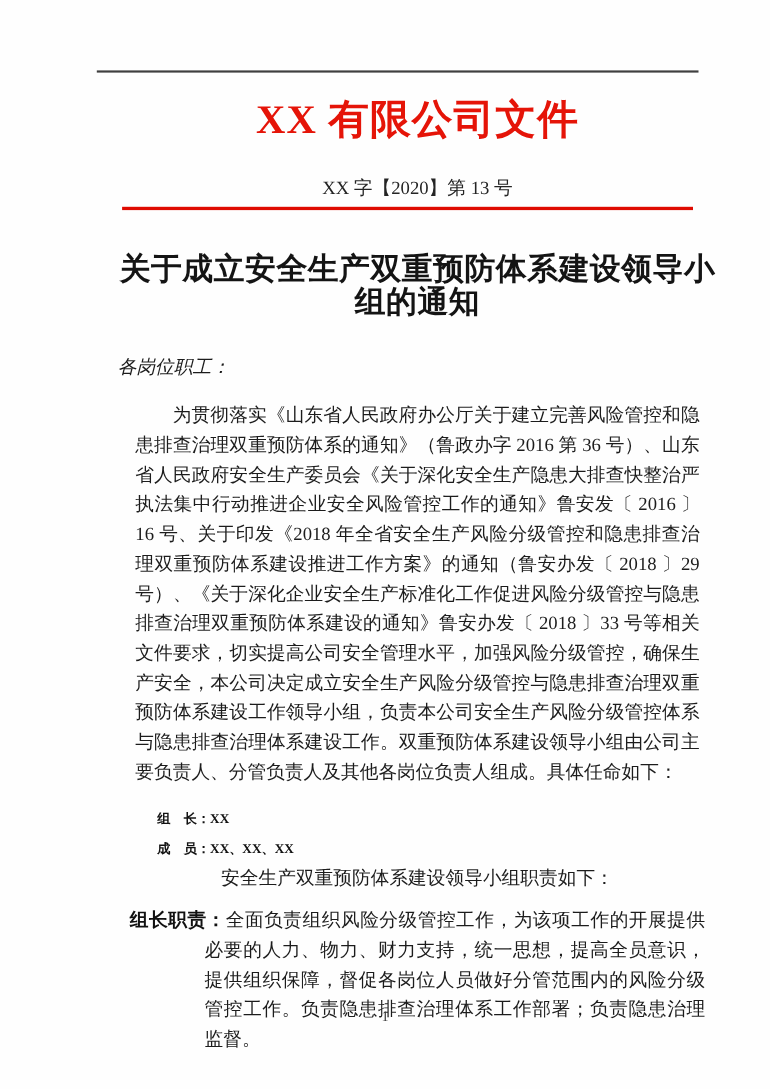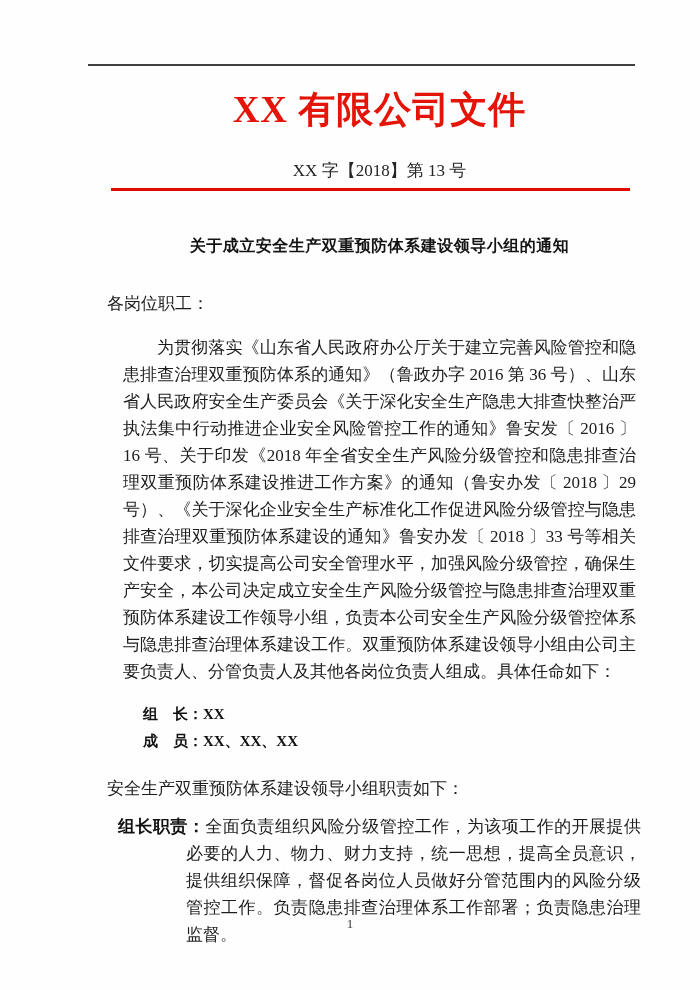--- a/index.html
+++ b/index.html
@@ -43,51 +43,53 @@
     color: #242424;
   }
   .red-rule {
     margin: 6px 0 0 4px;
     width: 519px;
     height: 3px;
     background: #df0b01;
   }
   .doc-title {
     margin: 40px 0 0 0;
-    font-size: 16px;
+    font-size: 28px;
     line-height: 30px;
     font-weight: bold;
     text-align: center;
     color: #141414;
     letter-spacing: 0.5px;
   }
   .salutation {
     margin: 29px 0 0 0;
     font-size: 17px;
     line-height: 28px;
+    font-style: italic;
   }
   .body-paragraph {
     margin: 16px;
     font-size: 17px;
     line-height: 27px;
     text-align: justify;
     text-indent: 2em;
   }
   .appointments { margin: 0; }
   .appointment-line {
-    font-size: 15px;
+    font-size: 12px;
     line-height: 27px;
     font-weight: bold;
     text-indent: 36px;
     color: #111;
   }
   .duties-intro {
-    margin: 20px 0 0 0;
+    margin: 0 0 0 0;
     font-size: 17px;
     line-height: 27px;
+    text-align: center;
   }
   .duty {
     margin: 11px;
     padding-left: 68px;
     text-indent: -68px;
     font-size: 17px;
     line-height: 27px;
     text-align: justify;
   }
   .duty .duty-label { font-weight: bold; color: #111; }
@@ -105,21 +107,21 @@
 <body>
 
 <div class="page">
 
   <div class="top-rule"></div>
 
   <div class="content">
 
     <h1 class="company-title">XX 有限公司文件</h1>
 
-    <div class="doc-number">XX 字【2018】第 13 号</div>
+    <div class="doc-number">XX 字【2020】第 13 号</div>
 
     <div class="red-rule"></div>
 
     <h2 class="doc-title">关于成立安全生产双重预防体系建设领导小组的通知</h2>
 
     <div class="salutation">各岗位职工：</div>
 
     <p class="body-paragraph">为贯彻落实《山东省人民政府办公厅关于建立完善风险管控和隐患排查治理双重预防体系的通知》（鲁政办字 2016 第 36 号）、山东省人民政府安全生产委员会《关于深化安全生产隐患大排查快整治严执法集中行动推进企业安全风险管控工作的通知》鲁安发〔 2016 〕16 号、关于印发《2018 年全省安全生产风险分级管控和隐患排查治理双重预防体系建设推进工作方案》的通知（鲁安办发〔 2018 〕29 号）、《关于深化企业安全生产标准化工作促进风险分级管控与隐患排查治理双重预防体系建设的通知》鲁安办发〔 2018 〕33 号等相关文件要求，切实提高公司安全管理水平，加强风险分级管控，确保生产安全，本公司决定成立安全生产风险分级管控与隐患排查治理双重预防体系建设工作领导小组，负责本公司安全生产风险分级管控体系与隐患排查治理体系建设工作。双重预防体系建设领导小组由公司主要负责人、分管负责人及其他各岗位负责人组成。具体任命如下：</p>
 
     <div class="appointments">

